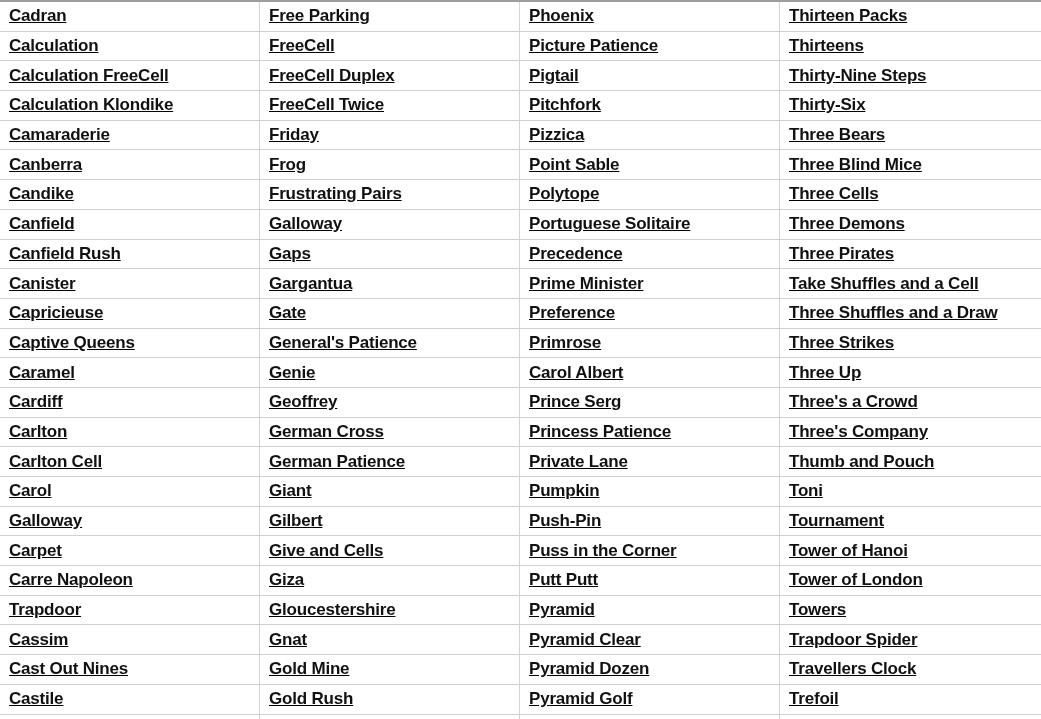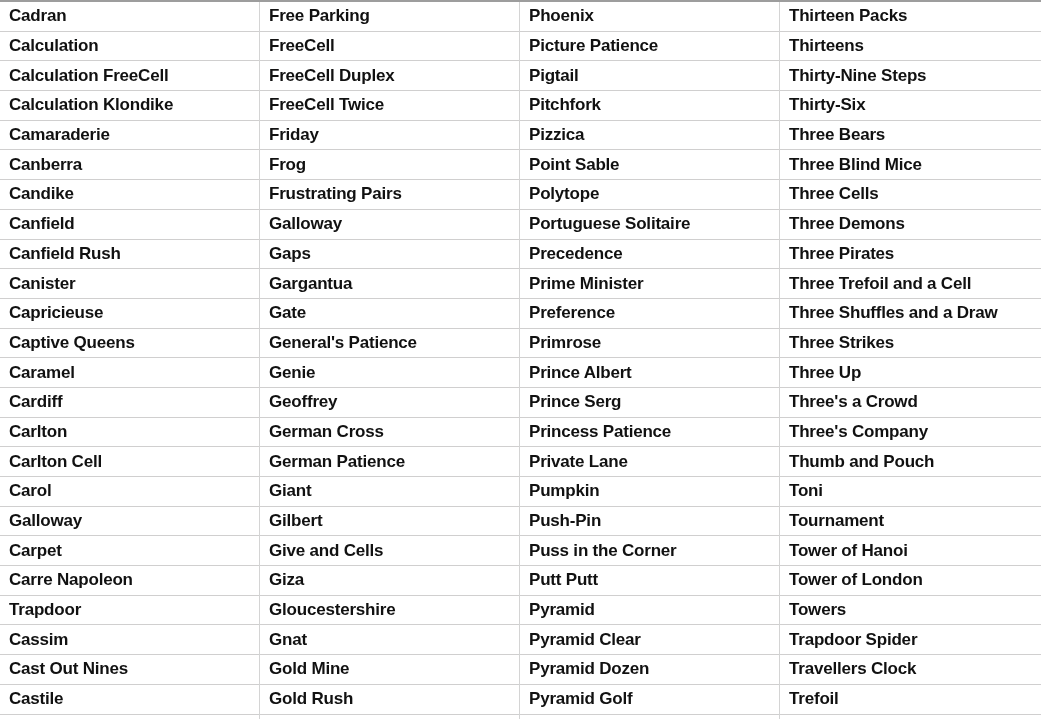--- a/index.html
+++ b/index.html
@@ -20,20 +20,21 @@
     background: var(--bg);
   }
   .games-grid {
     display: flex;
     width: 1041px;
     height: 719px;
     box-sizing: border-box;
     border-top: 2px solid var(--top-border);
     overflow: hidden;
     background: var(--bg);
+    text-decoration: underline;
   }
   .col {
     width: 260px;
     flex: 0 0 260px;
     box-sizing: border-box;
     border-right: 1px solid var(--col-divider);
   }
   .col:last-child {
     flex: 1 1 auto;
     border-right: none;
@@ -117,21 +118,21 @@
       <div class="cell">Pigtail</div>
       <div class="cell">Pitchfork</div>
       <div class="cell">Pizzica</div>
       <div class="cell">Point Sable</div>
       <div class="cell">Polytope</div>
       <div class="cell">Portuguese Solitaire</div>
       <div class="cell">Precedence</div>
       <div class="cell">Prime Minister</div>
       <div class="cell">Preference</div>
       <div class="cell">Primrose</div>
-      <div class="cell">Prince Albert</div>
+      <div class="cell">Carol Albert</div>
       <div class="cell">Prince Serg</div>
       <div class="cell">Princess Patience</div>
       <div class="cell">Private Lane</div>
       <div class="cell">Pumpkin</div>
       <div class="cell">Push-Pin</div>
       <div class="cell">Puss in the Corner</div>
       <div class="cell">Putt Putt</div>
       <div class="cell">Pyramid</div>
       <div class="cell">Pyramid Clear</div>
       <div class="cell">Pyramid Dozen</div>
@@ -140,21 +141,21 @@
     <div class="col">
       <div class="cell">Thirteen Packs</div>
       <div class="cell">Thirteens</div>
       <div class="cell">Thirty-Nine Steps</div>
       <div class="cell">Thirty-Six</div>
       <div class="cell">Three Bears</div>
       <div class="cell">Three Blind Mice</div>
       <div class="cell">Three Cells</div>
       <div class="cell">Three Demons</div>
       <div class="cell">Three Pirates</div>
-      <div class="cell">Three Trefoil and a Cell</div>
+      <div class="cell">Take Shuffles and a Cell</div>
       <div class="cell">Three Shuffles and a Draw</div>
       <div class="cell">Three Strikes</div>
       <div class="cell">Three Up</div>
       <div class="cell">Three's a Crowd</div>
       <div class="cell">Three's Company</div>
       <div class="cell">Thumb and Pouch</div>
       <div class="cell">Toni</div>
       <div class="cell">Tournament</div>
       <div class="cell">Tower of Hanoi</div>
       <div class="cell">Tower of London</div>

